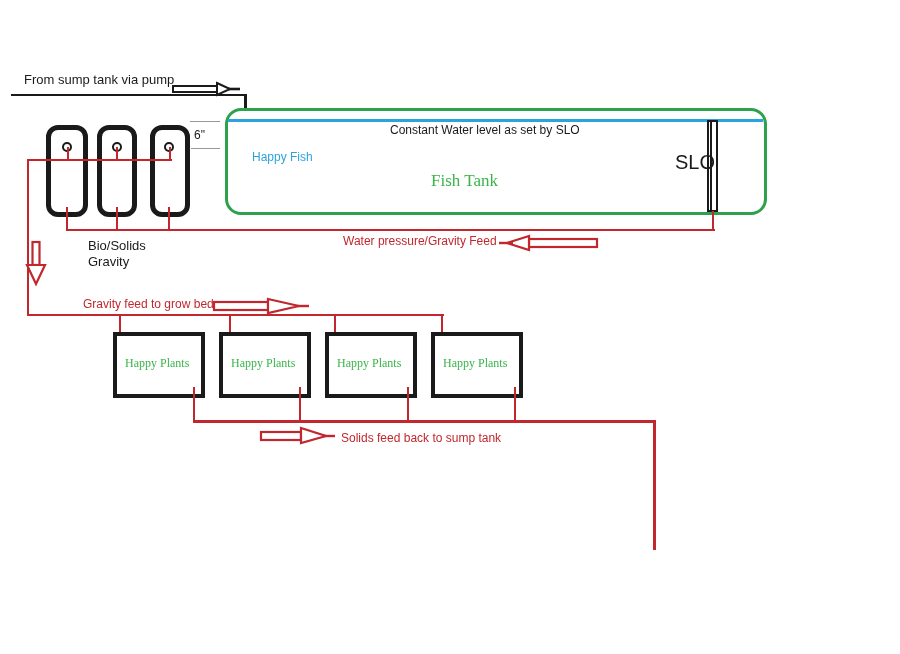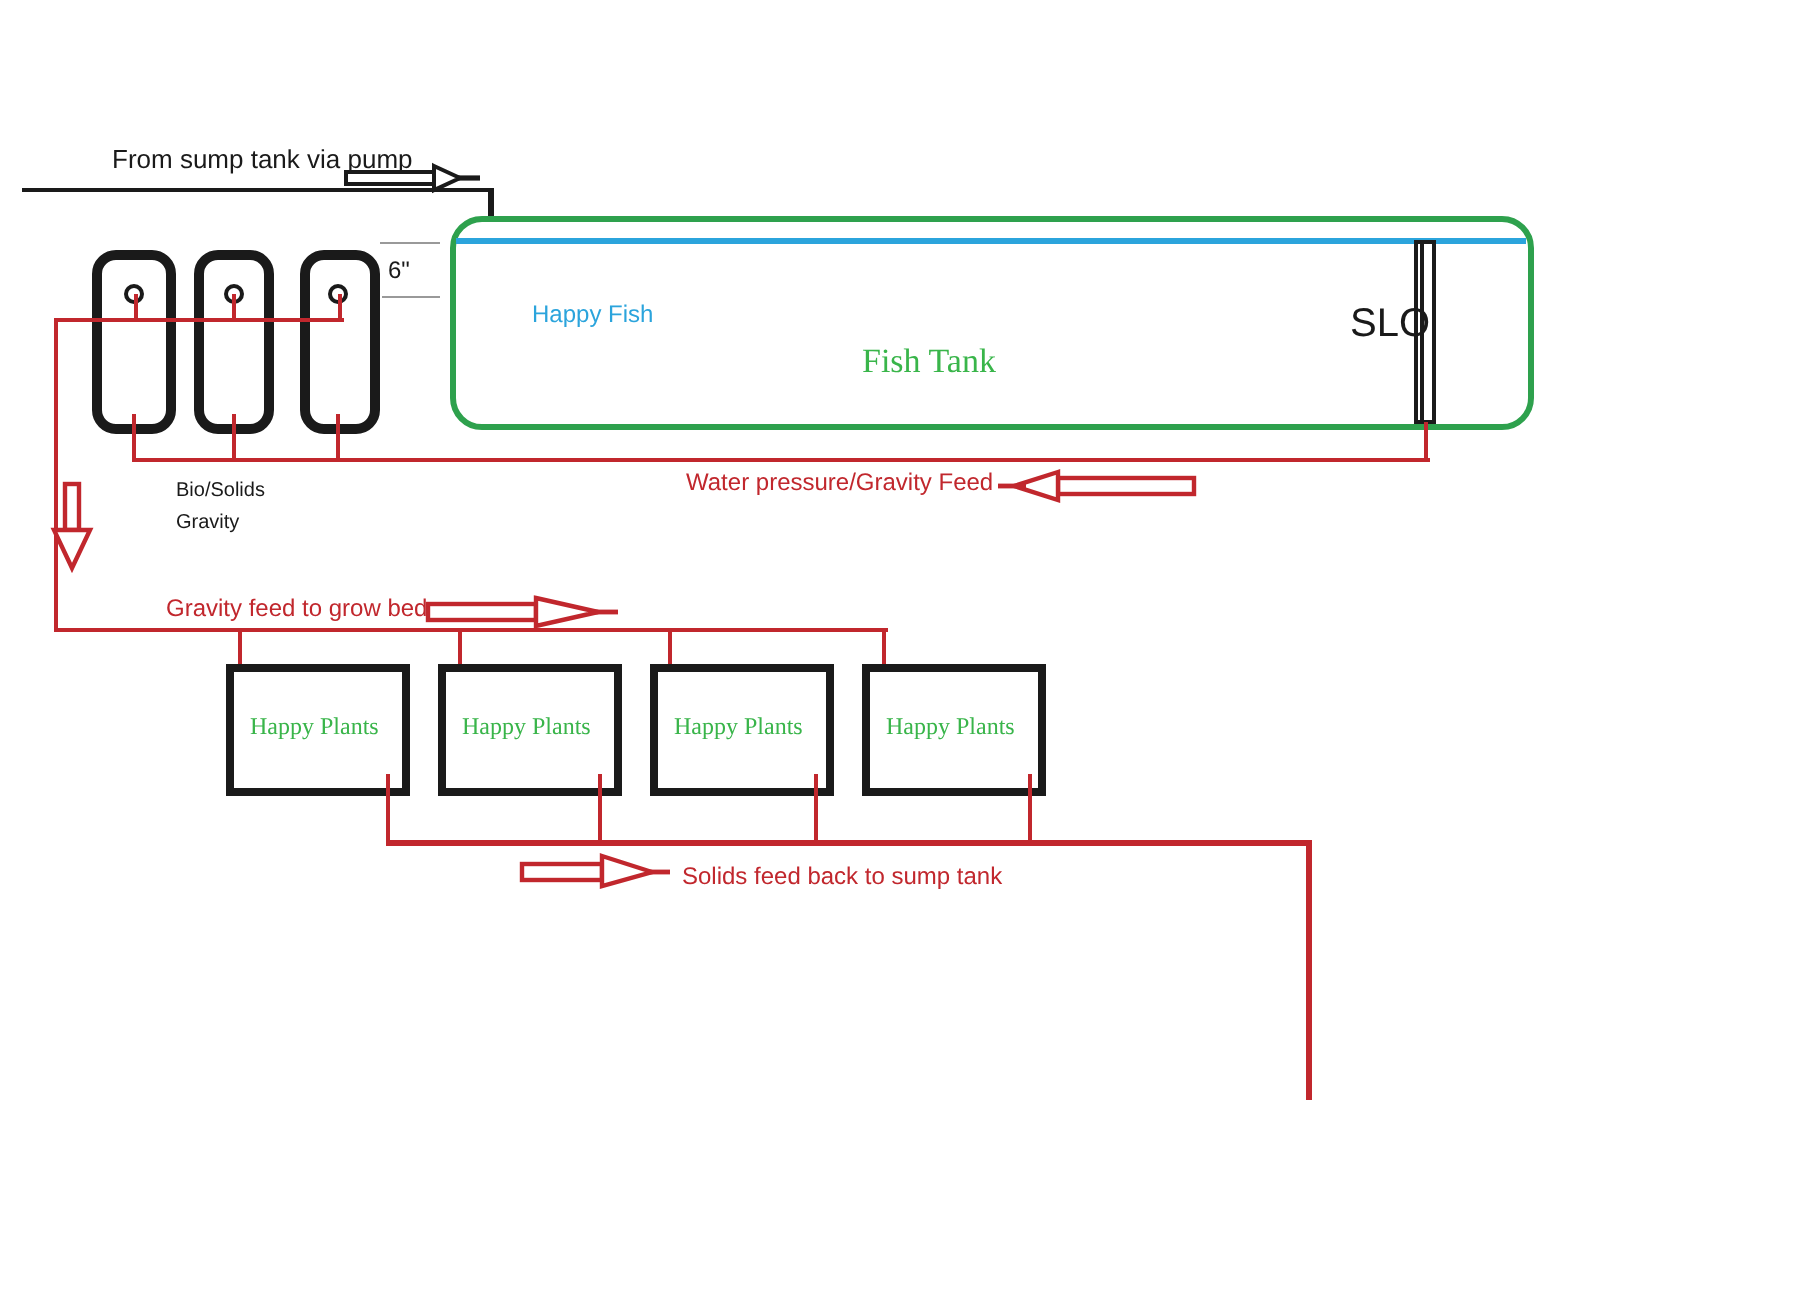--- a/index.html
+++ b/index.html
@@ -6,21 +6,21 @@
   #canvas{
     position:relative;
     width:900px;height:654px;
     background:#fff;
     font-family:"Liberation Sans", sans-serif;
     overflow:hidden;
   }
   .label{position:absolute;white-space:nowrap;font-size:12px;line-height:14px;}
   .t-red{color:var(--red);}
   .t-green{color:var(--green-text);font-family:Liberation Serif, serif;}
-  .t-blue{color:var(--blue);margin-left:14px;}
+  .t-blue{color:var(--blue);}
   .t-black{color:var(--black);}
   .red-line{position:absolute;background:var(--red);}
   .black-line{position:absolute;background:var(--black);}
   .gray-line{position:absolute;background:var(--gray);}
   .blue-line{position:absolute;background:var(--blue);}
   .tank{
     position:absolute;left:225px;top:108px;width:536px;height:101px;
     border:3px solid var(--green-line);border-radius:16px;background:#fff;
   }
   .filter{
@@ -45,31 +45,32 @@
   svg.red-arrow rect, svg.red-arrow polygon{fill:#fff;stroke:var(--red);stroke-width:2.2;}
   svg.red-arrow line{stroke:var(--red);stroke-width:2.4;}
   svg.black-arrow rect, svg.black-arrow polygon{fill:#fff;stroke:var(--black);stroke-width:2;}
   svg.black-arrow line{stroke:var(--black);stroke-width:2.6;}
 </style>
 </head>
 <body>
 
 <div id="canvas">
 
-  <div class="label t-black" style="left:56px;top:73px;font-size:13px;">From sump tank via pump</div>
+  <div class="label t-black" style="left:24px;top:73px;font-size:13px;">From sump tank via pump</div>
   <div class="black-line" style="left:11px;top:94px;width:236px;height:2px;"></div>
   <div class="black-line" style="left:244px;top:94px;width:3px;height:34px;"></div>
   <svg class="arrow black-arrow" style="left:172px;top:81px;" width="70" height="16">
     <rect x="1" y="5" width="44" height="6"></rect>
     <polygon points="45,2 58,8 45,14"></polygon>
     <line x1="56" y1="8" x2="68" y2="8"></line>
   </svg>
 
   <div class="tank"></div>
   <div class="blue-line" style="left:228px;top:119px;width:535px;height:3px;"></div>
+  <div class="label t-black" style="left:390px;top:123px;">Constant Water level as set by SLO</div>
   <div class="label t-blue" style="left:252px;top:150px;">Happy Fish</div>
   <div class="label t-green" style="left:431px;top:174px;font-size:17px;">Fish Tank</div>
 
   <div class="pipe">
     <div class="pipe-inner"></div>
   </div>
   <div class="label t-black" style="left:675px;top:155px;font-size:20px;">SLO</div>
 
   <div class="gray-line" style="left:190px;top:121px;width:30px;height:1px;"></div>
   <div class="gray-line" style="left:191px;top:148px;width:29px;height:1px;"></div>
@@ -77,21 +78,21 @@
 
   <div class="filter" style="left:46px;width:32px;"></div>
   <div class="filter" style="left:97px;width:30px;"></div>
   <div class="filter" style="left:150px;width:30px;"></div>
   <div class="port" style="left:62px;"></div>
   <div class="port" style="left:112px;"></div>
   <div class="port" style="left:164px;"></div>
   <div class="red-line" style="left:67px;top:147px;width:2px;height:14px;"></div>
   <div class="red-line" style="left:116px;top:147px;width:2px;height:14px;"></div>
   <div class="red-line" style="left:169px;top:147px;width:2px;height:14px;"></div>
-  <div class="label t-black" style="left:88px;top:238px;font-size:10px;line-height:16px;">
+  <div class="label t-black" style="left:88px;top:238px;font-size:13px;line-height:16px;">
     <span>Bio/Solids</span><br>
     <span>Gravity</span>
   </div>
 
   <div class="red-line" style="left:27px;top:159px;width:145px;height:2px;"></div>
   <div class="red-line" style="left:27px;top:159px;width:2px;height:157px;"></div>
   <svg class="arrow red-arrow" style="left:25px;top:241px;" width="24" height="46">
     <rect x="7.5" y="1" width="7" height="23"></rect>
     <polygon points="2,24 20,24 11,43"></polygon>
   </svg>

